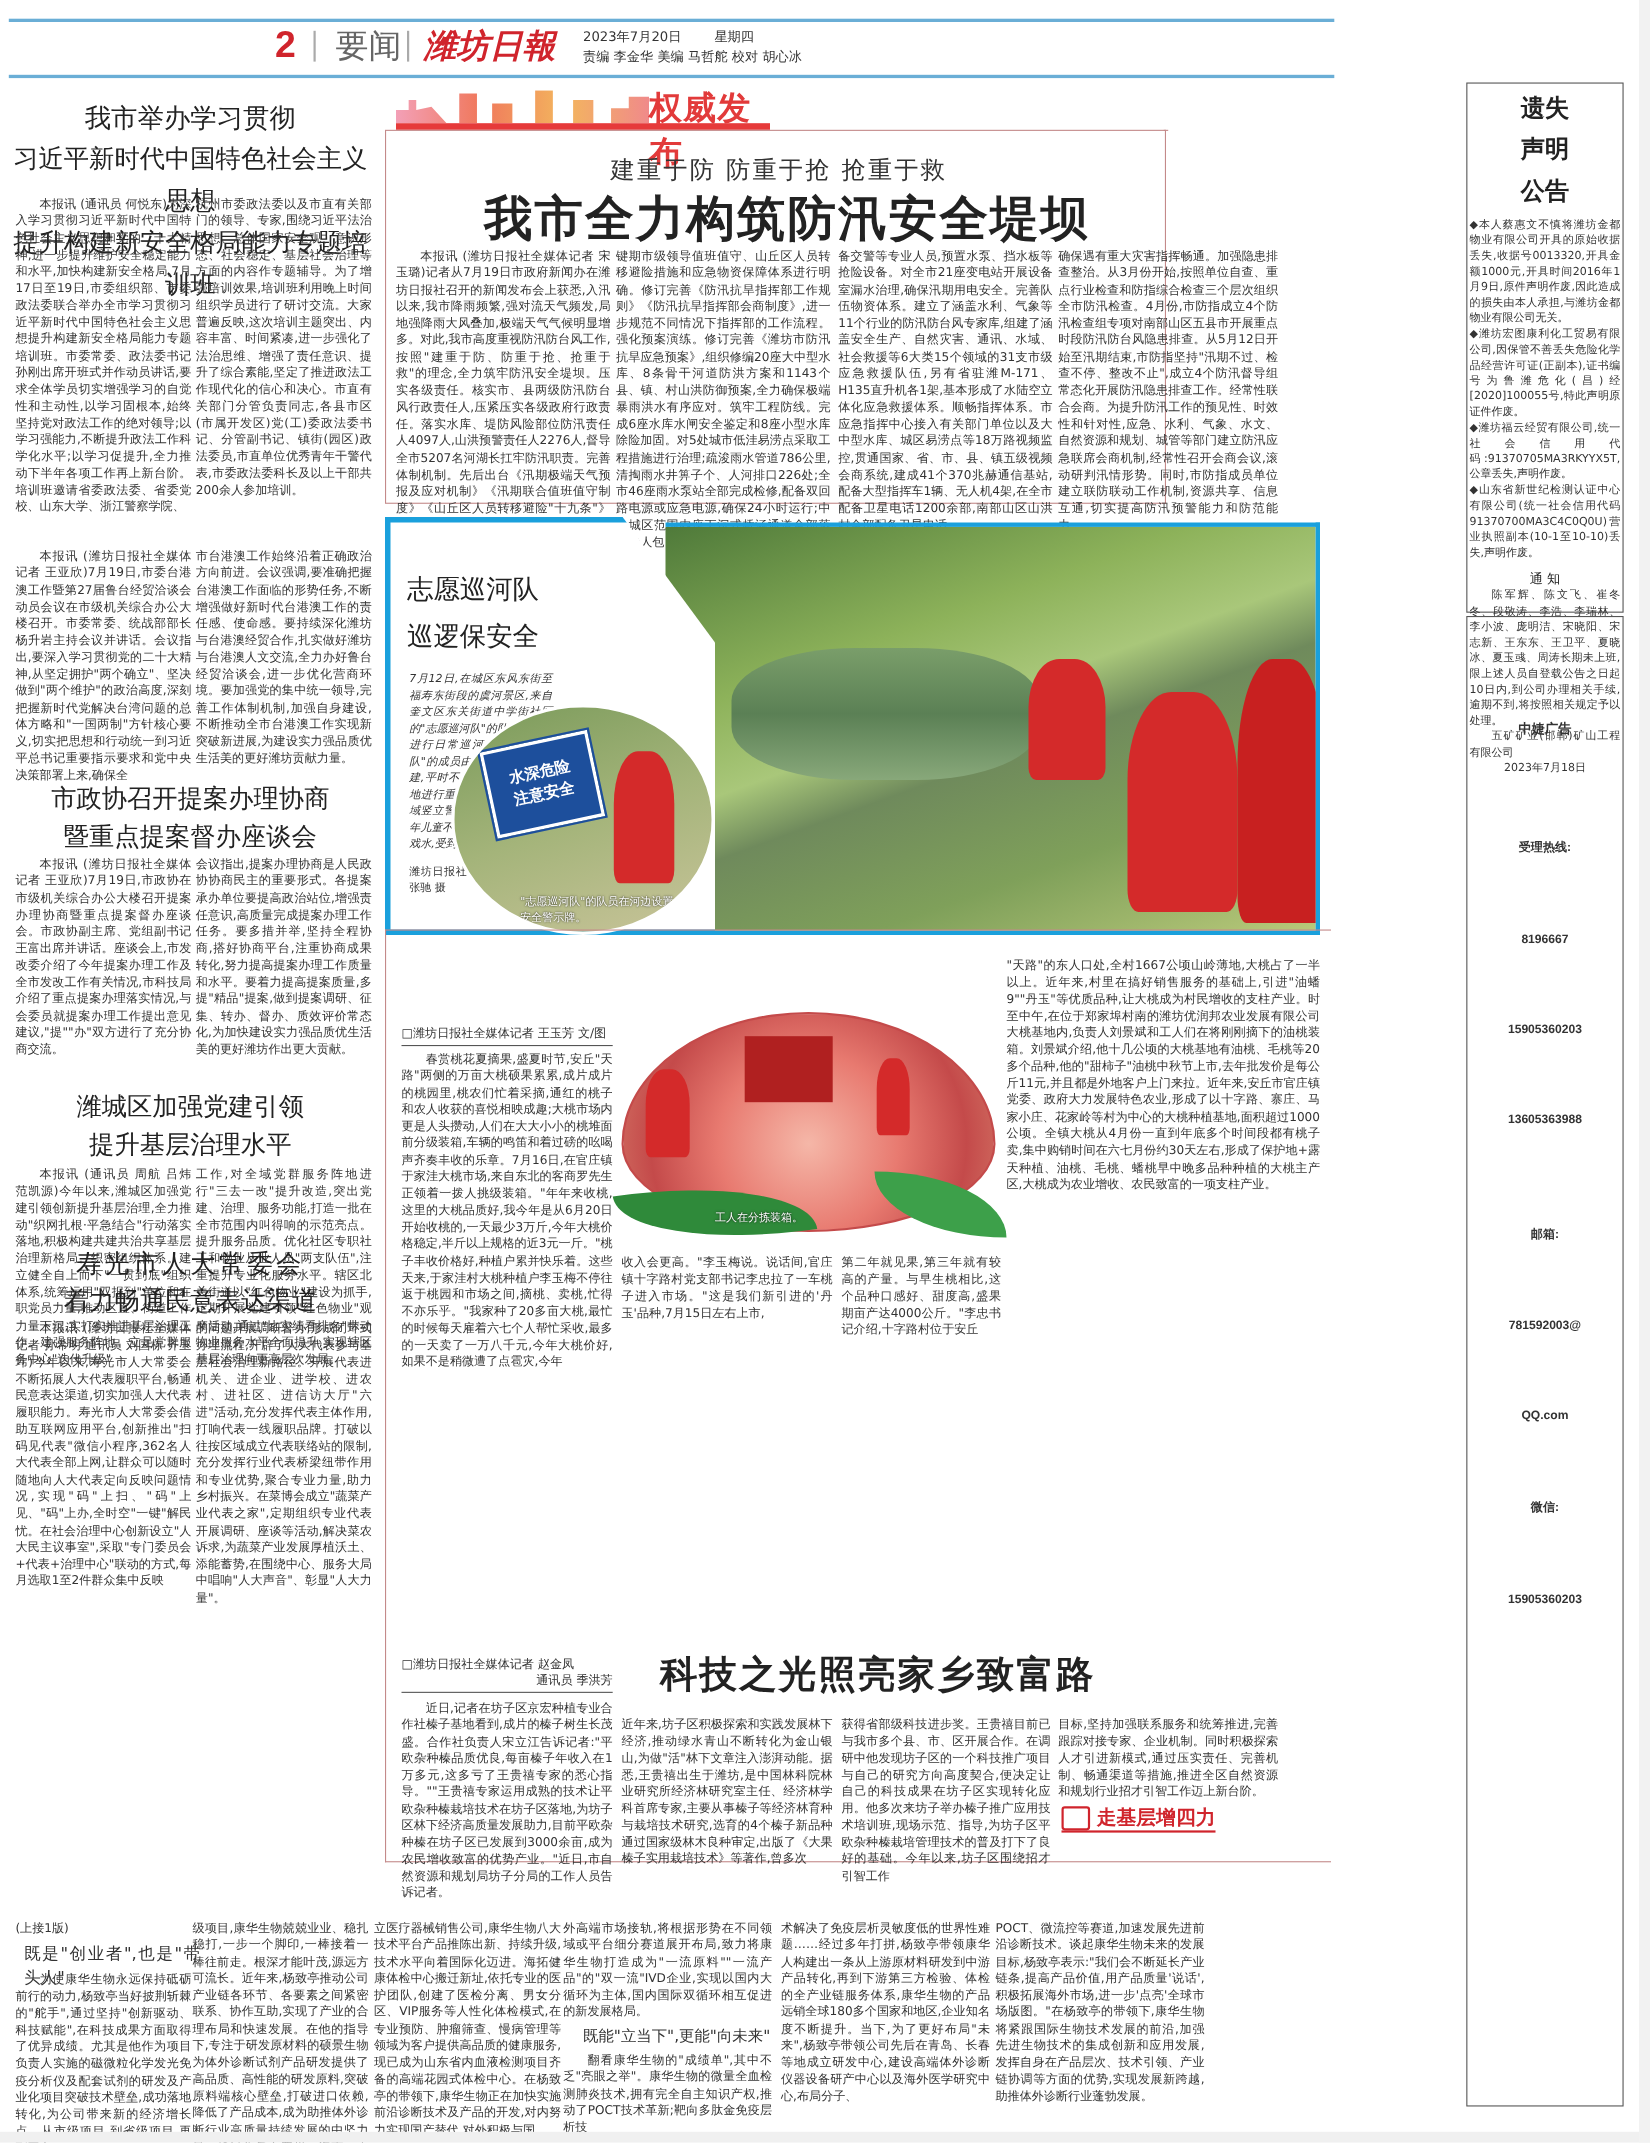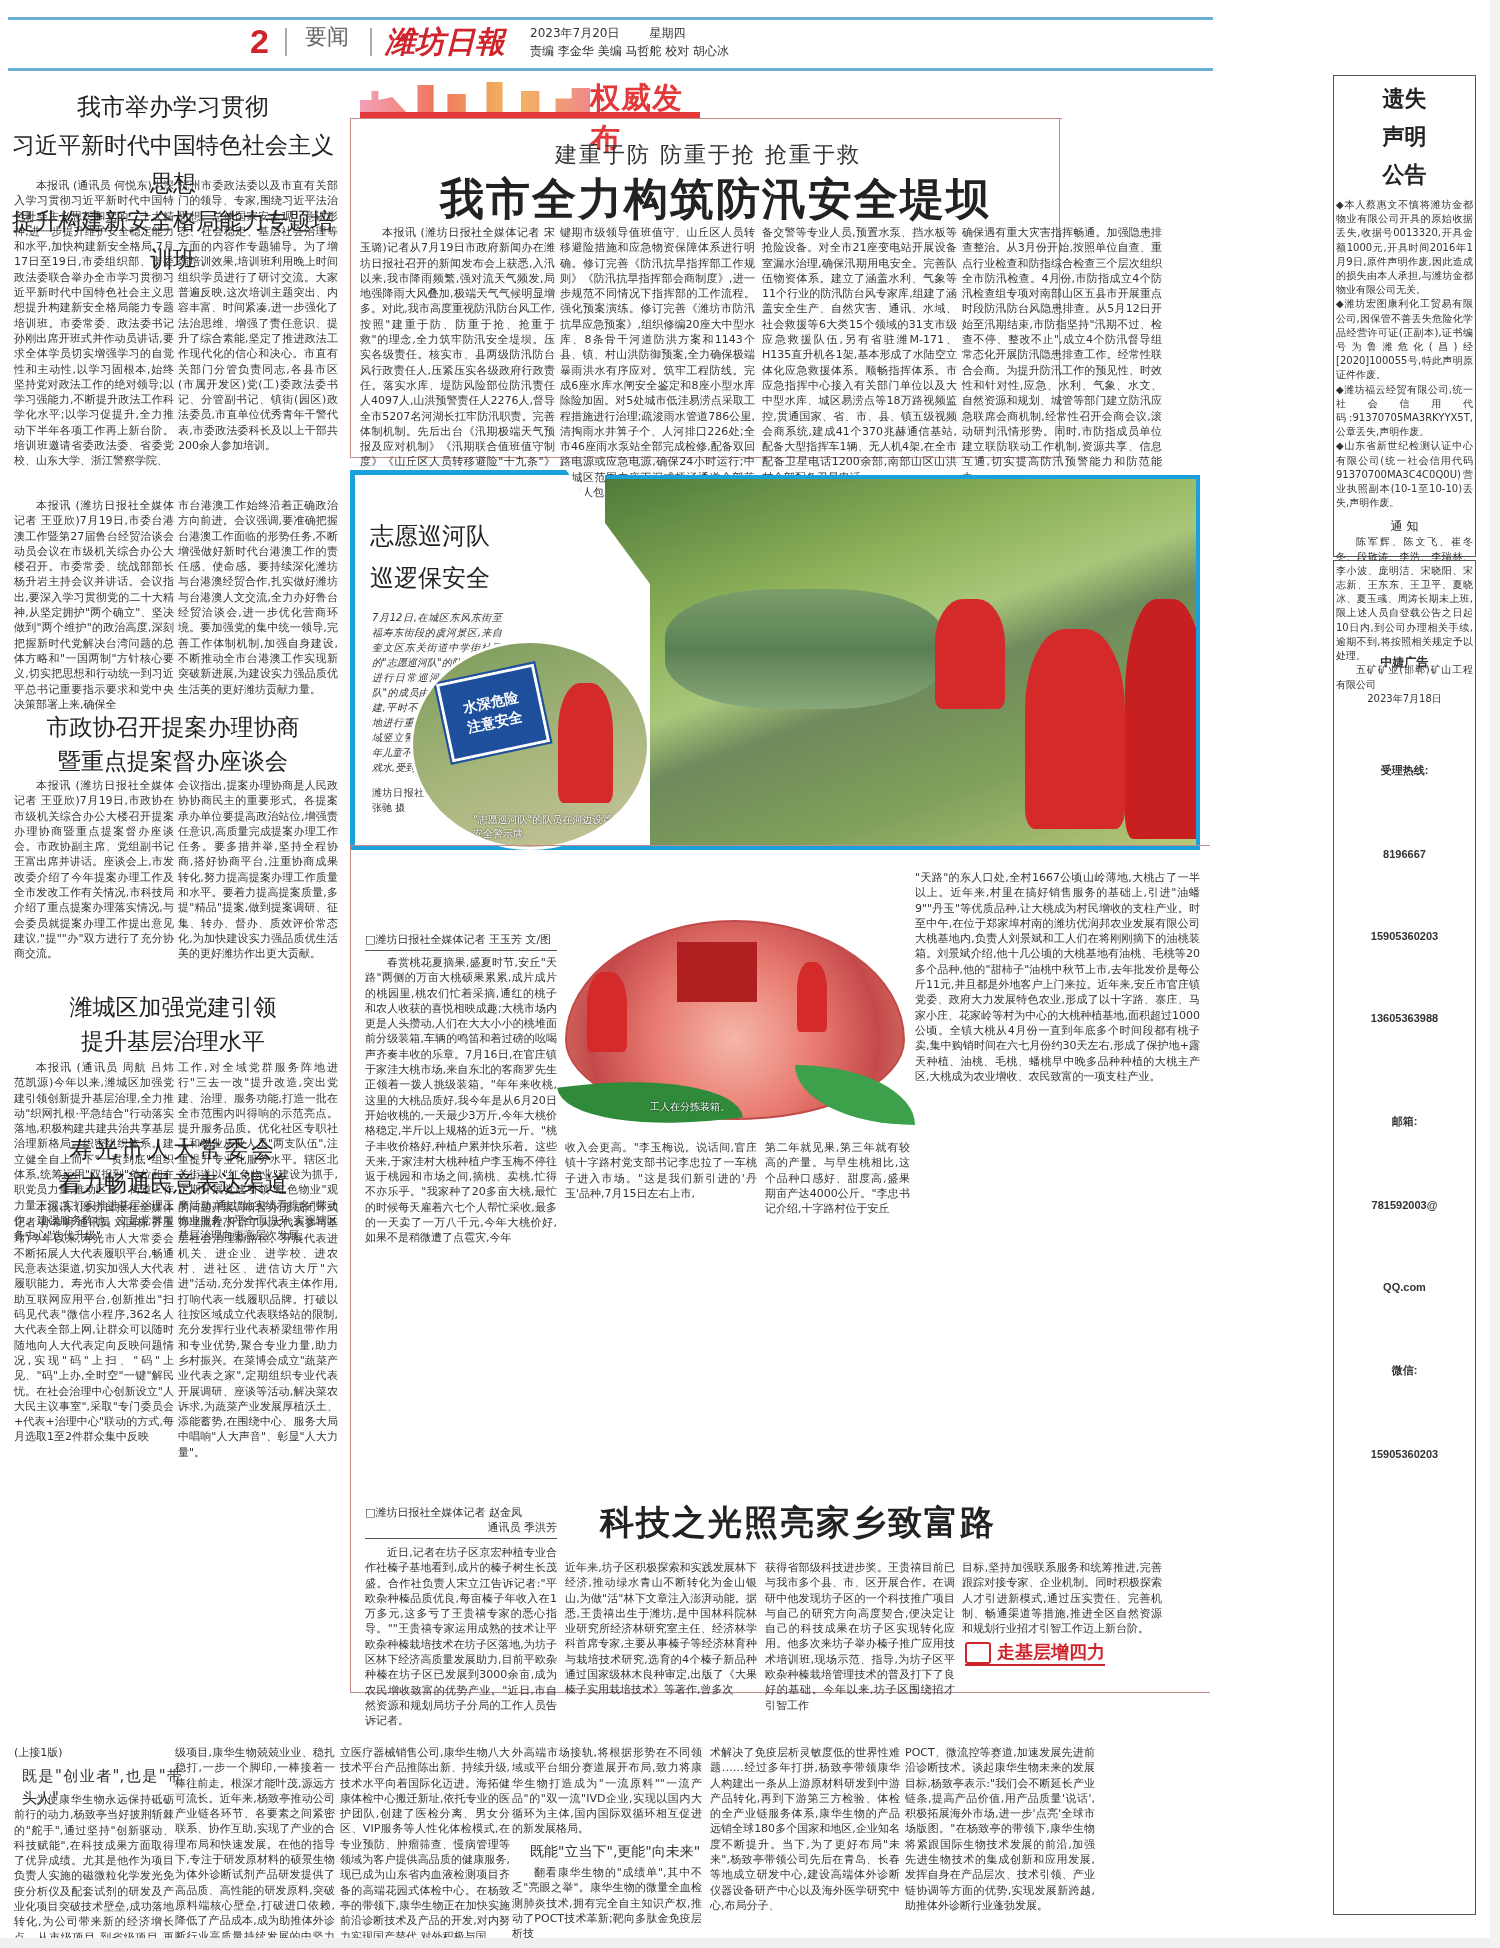--- a/index.html
+++ b/index.html
@@ -2,21 +2,21 @@
 <html><head>
 <meta charset="utf-8">
 <style>
 *{box-sizing:border-box;margin:0;padding:0}
 body{width:1500px;height:1948px;background:#fff;font-family:"DejaVu Sans",sans-serif;color:#222;position:relative;overflow:hidden}
 .page{position:absolute;left:0;top:0;width:1500px;height:1948px;background:#fff}
 .rule{position:absolute;left:8px;height:3px;background:#6aaed6}
 .masthead{position:absolute;top:22px;left:0;width:1210px;height:42px}
 .mh-num{position:absolute;left:250px;top:0;font-size:34px;font-weight:bold;color:#d0242c;font-family:"Liberation Sans",sans-serif}
 .mh-sep{position:absolute;top:6px;width:2px;height:28px;background:#aaa}
-.mh-sec{position:absolute;left:305px;top:0;font-size:22px;color:#666;font-family:"DejaVu Sans",sans-serif}
+.mh-sec{position:absolute;left:305px;top:0;font-size:30px;color:#666;font-family:"DejaVu Sans",sans-serif}
 .mh-paper{position:absolute;left:385px;top:0;font-size:30px;color:#d0242c;font-family:"DejaVu Serif",serif;font-weight:bold;font-style:italic}
 .mh-meta{position:absolute;left:530px;top:2px;font-size:12px;color:#333;line-height:18px}
 .mh-meta span{margin-right:30px}
 .col{position:absolute;font-size:11px;line-height:15.3px;color:#333;text-align:justify;font-family:"DejaVu Sans",sans-serif}
 .hl{position:absolute;text-align:center;color:#222;font-family:"DejaVu Sans",sans-serif}
 .box{position:absolute;border:1.5px solid #c48a8a}
 .banner{position:absolute;left:360px;top:78px;width:340px;height:40px}
 .banner-bar{position:absolute;left:0;bottom:0;width:340px;height:6px;background:#e63a3a}
 .banner-city{position:absolute;left:0;top:4px;width:230px;height:30px;background:linear-gradient(90deg,#f3a0b7,#f0785c,#f3b65e,#f08a8a);clip-path:polygon(0 100%,0 60%,5% 60%,5% 30%,8% 30%,8% 60%,14% 50%,20% 100%,25% 100%,25% 10%,32% 10%,32% 100%,38% 100%,38% 40%,46% 40%,46% 100%,55% 100%,55% 0,62% 0,62% 100%,70% 100%,70% 30%,78% 30%,78% 100%,85% 100%,85% 55%,92% 55%,92% 20%,100% 20%,100% 100%)}
 .banner-text{position:absolute;left:230px;top:0;font-size:30px;font-weight:bold;color:#e23a3a;letter-spacing:1px}

